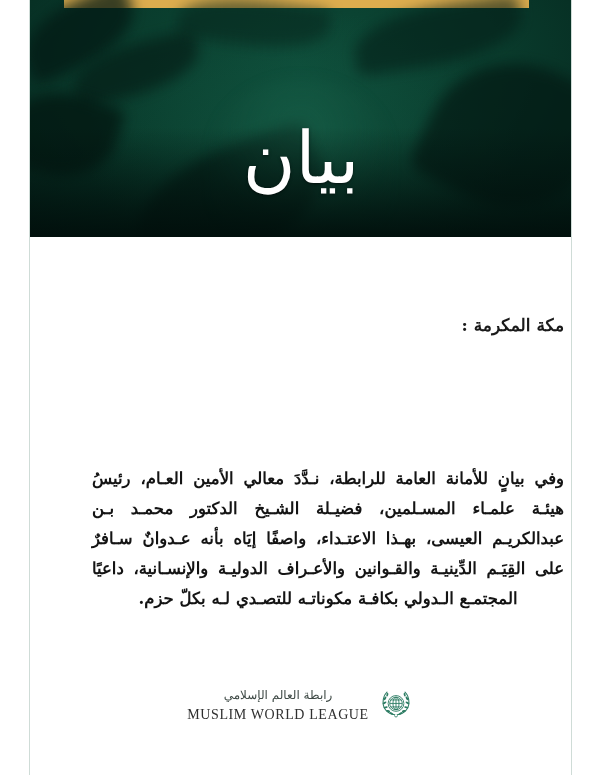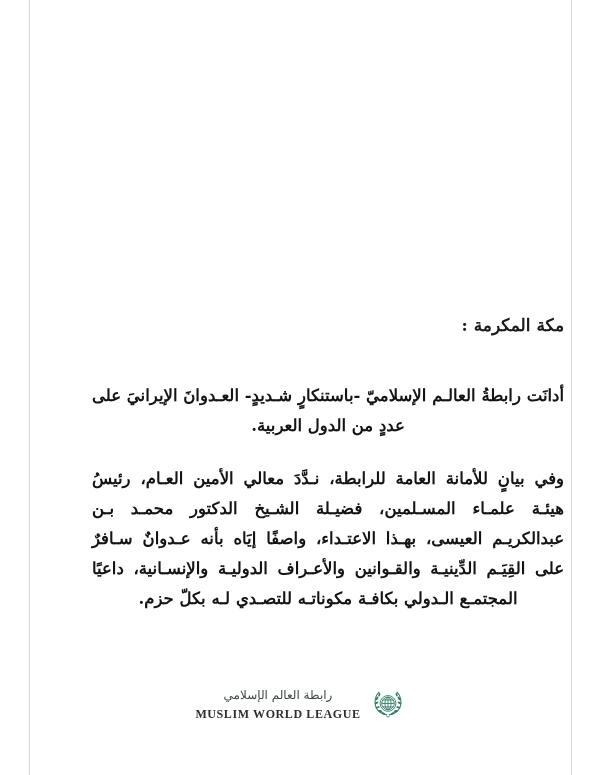--- a/index.html
+++ b/index.html
@@ -160,40 +160,52 @@
     font-family: "DejaVu Serif", "Liberation Serif", serif;
     font-size: 12px;
     line-height: 20px;
     color: #3f4a46;
     direction: rtl;
     letter-spacing: -1px;
     white-space: nowrap;
   }
   .logo-en {
     font-family: "Liberation Serif", "DejaVu Serif", serif;
-    font-size: 12px;
+    font-size: 14px;
     letter-spacing: 0.6px;
     color: #2f2f2f;
-    font-weight: 700;
+    font-weight: 400;
     white-space: nowrap;
   }
   .logo-emblem { width: 36px; height: 36px; display: block; }
 </style>
 </head>
 <body>
 
 <div class="viewer">
   <div class="page">
 
+    <div class="hero">
+      <div class="hero-topbar"></div>
+      <div class="leaf leaf-a"></div>
+      <div class="leaf leaf-b"></div>
+      <div class="leaf leaf-c"></div>
+      <div class="leaf leaf-d"></div>
+      <div class="leaf leaf-e"></div>
+      <div class="leaf leaf-f"></div>
+      <div class="leaf leaf-g"></div>
+      <div class="dome"></div>
+      <div class="hero-fade"></div>
+      <div class="hero-title">بيان</div>
+    </div>
 
     <div class="body-area">
 
       <div class="dateline">مكة المكرمة :</div>
 
-      <p class="para para-1">أدانَت رابطةُ العالـم الإسلاميّ -باستنكارٍ شـديدٍ- العـدوانَ الإيرانيَ على عددٍ من الدول العربية.</p>
 
       <p class="para para-2">وفي بيانٍ للأمانة العامة للرابطة، نـدَّدَ معالي الأمين العـام، رئيسُ هيئـة علمـاء المسـلمين، فضيـلة الشـيخ الدكتور محمـد بـن عبدالكريـم العيسى، بهـذا الاعتـداء، واصفًا إيَاه بأنه عـدوانٌ سـافرٌ على القِيَـم الدِّينيـة والقـوانين والأعـراف الدوليـة والإنسـانية، داعيًا المجتمـع الـدولي بكافـة مكوناتـه للتصـدي لـه بكلّ حزم.</p>
 
       <div class="footer-logo">
         <div class="logo-words">
           <div class="logo-ar">رابطة العالم الإسلامي</div>
           <div class="logo-en">MUSLIM WORLD LEAGUE</div>
         </div>
 
         <svg class="logo-emblem" viewBox="0 0 64 64">

